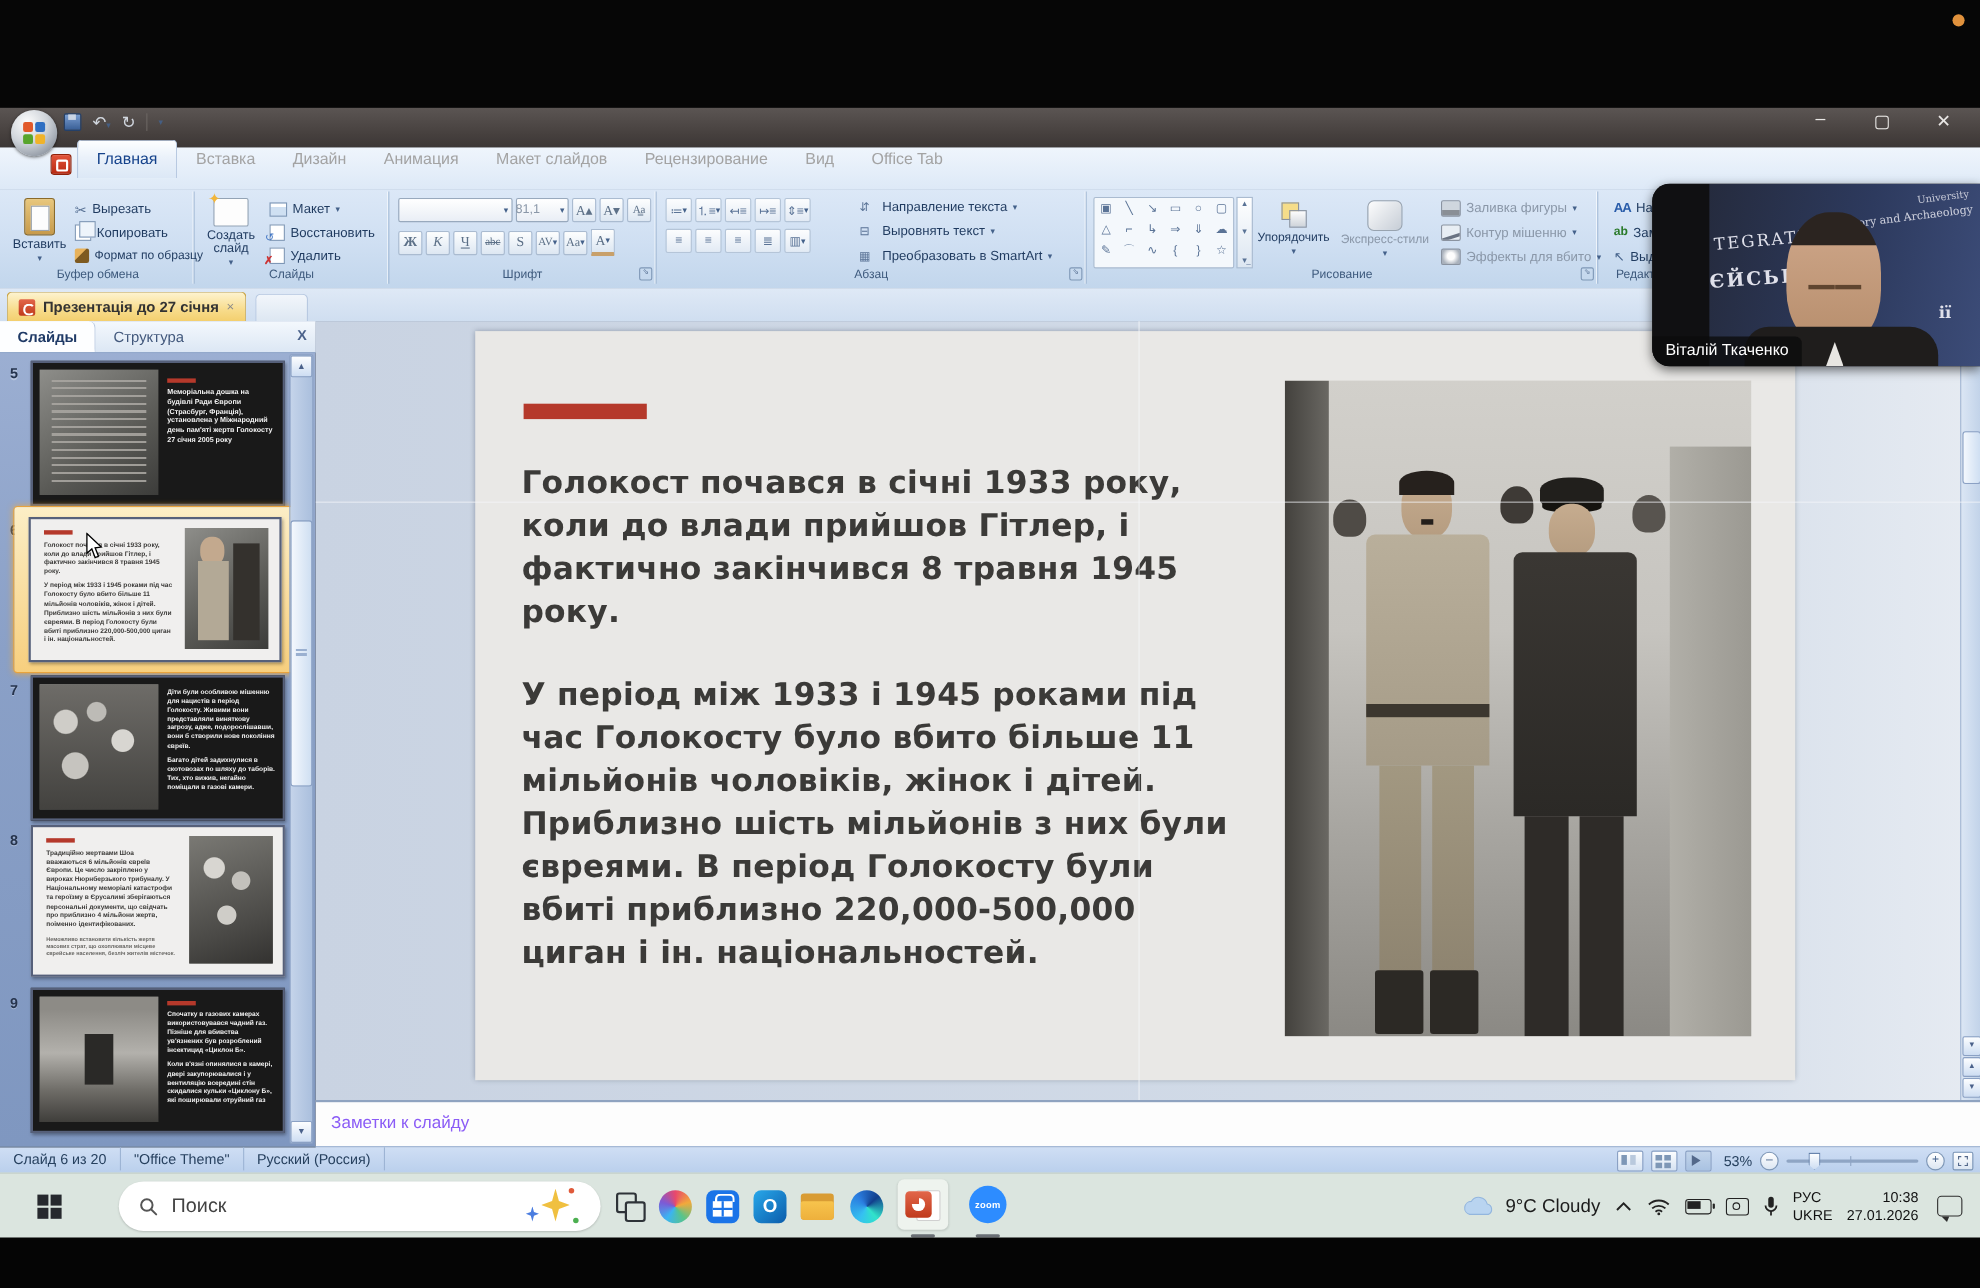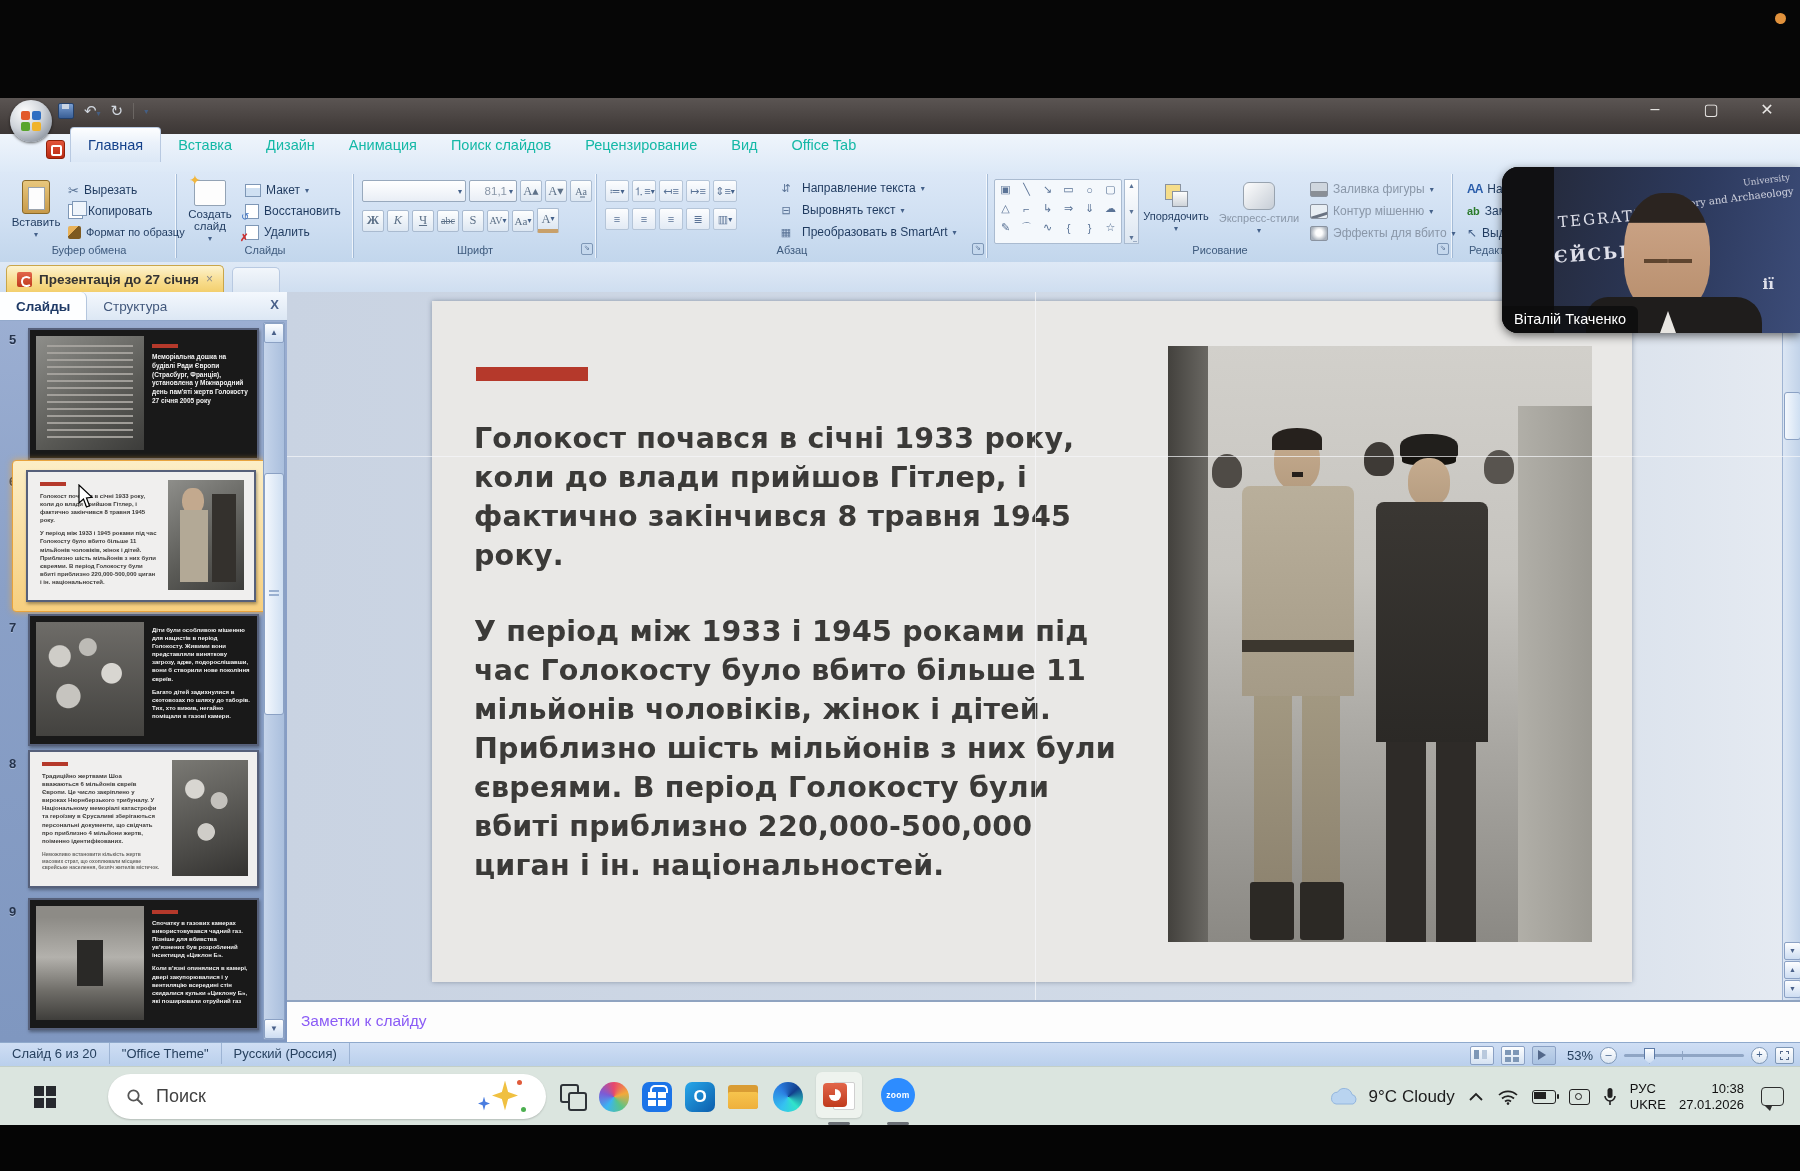--- a/index.html
+++ b/index.html
@@ -29,21 +29,21 @@
   .wctrl{position:absolute;right:18px;top:100px;display:flex;gap:26px;color:#e9e7e5;font-size:16px;}
   .wctrl span{width:30px;text-align:center;}
 
   
   .tabrow{position:absolute;left:0;top:134px;width:1800px;height:38px;
           background:linear-gradient(#eff5fc,#dde9f7);border-bottom:1px solid #bcd0e8;}
   .officetab-ic{position:absolute;left:46px;top:140px;width:17px;height:17px;border-radius:3px;
           background:linear-gradient(#e2543a,#b92a12);border:1px solid #8f2008;}
   .officetab-ic::after{content:"";position:absolute;left:4px;top:4px;width:7px;height:7px;border:2px solid #fff;border-radius:2px;}
   .tabs{position:absolute;left:70px;top:127px;display:flex;height:35px;align-items:stretch;}
-  .tab{padding:0 17px;display:flex;align-items:center;font-size:14.5px;color:#14b8a6;}
+  .tab{padding:0 17px;display:flex;align-items:center;font-size:14.5px;color:#a3a3a3;}
   .tab.active{background:linear-gradient(#fdfeff,#eaf1fa 45%,#dce8f6);border:1px solid #b8c9e1;border-bottom:none;
       border-radius:4px 4px 0 0;color:#15428b;}
 
   
   .ribbon{position:absolute;left:0;top:172px;width:1800px;height:90px;
           background:linear-gradient(#dce8f7,#cfdff2 55%,#c2d6ec);border-bottom:1px solid #aec4de;}
   .rgroup{position:absolute;top:2px;height:84px;border-right:1px solid rgba(150,175,205,.75);
           box-shadow:inset -1px 0 0 rgba(255,255,255,.7);}
   .rg-label{position:absolute;bottom:2px;left:0;width:100%;text-align:center;font-size:11px;color:#3e5a7d;white-space:nowrap;}
   .launcher{position:absolute;right:3px;bottom:3px;width:10px;height:10px;border:1px solid #7e97b6;border-radius:2px;
@@ -310,21 +310,21 @@
     <span>✕</span>
   </div>
 
   <div class="tabrow"></div>
   <div class="officetab-ic"></div>
   <div class="tabs">
     <span class="tab active">Главная</span>
     <span class="tab">Вставка</span>
     <span class="tab">Дизайн</span>
     <span class="tab">Анимация</span>
-    <span class="tab">Поиск слайдов</span>
+    <span class="tab">Макет слайдов</span>
     <span class="tab">Рецензирование</span>
     <span class="tab">Вид</span>
     <span class="tab">Office Tab</span>
   </div>
 
   <div class="ribbon">
 
     <div class="rgroup" style="left:2px;width:174px;">
       <div class="bigbtn abs" style="left:6px;top:2px;width:56px;">
         <span class="clip-ic"></span>
@@ -367,21 +367,21 @@
       </div>
       <div class="rg-label">Слайды</div>
     </div>
 
     <div class="rgroup" style="left:354px;width:242px;">
       <div class="rowflex abs" style="left:8px;top:6px;">
         <div class="combo" style="width:96px;">
             <span class="dd">▾</span>
           </div>
         <div class="combo" style="width:40px;">
-            <span style="margin-right:2px;color:#8a97a8;">81,1</span>
+            <span style="margin-right:18px;color:#8a97a8;">81,1</span>
             <span class="dd">▾</span>
           </div>
         <div class="fbtn">A▴</div>
         <div class="fbtn">A▾</div>
         <div class="fbtn" style="font-size:10px;">A͇a</div>
       </div>
       <div class="rowflex abs" style="left:8px;top:34px;">
         <div class="fbtn" style="font-weight:bold;">Ж</div>
         <div class="fbtn" style="font-style:italic;">К</div>
         <div class="fbtn" style="text-decoration:underline;">Ч</div>

